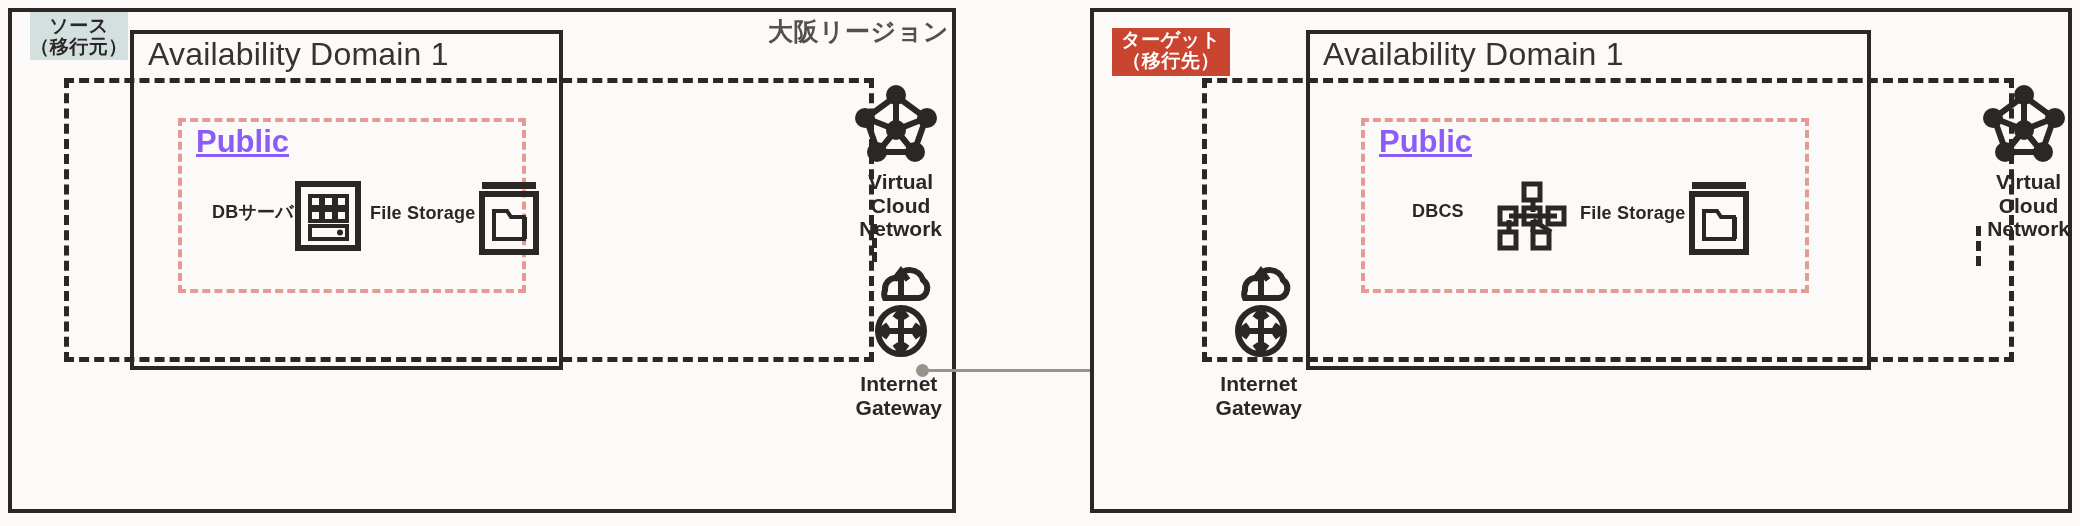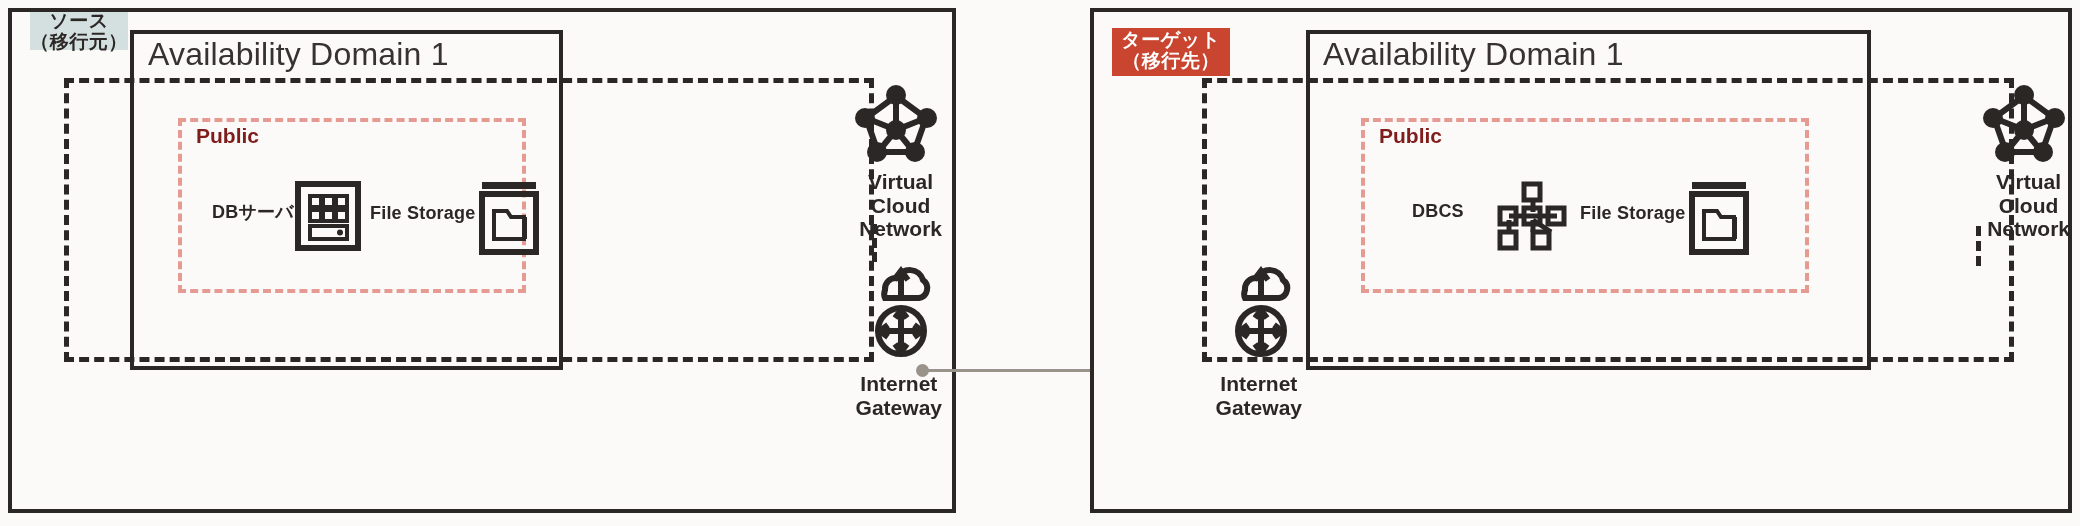--- a/index.html
+++ b/index.html
@@ -72,24 +72,25 @@
     border: 5px dashed #2b2724;
     background: transparent;
   }
 
   
   .subnet-box {
     border: 4px dashed #e59a92;
     background: transparent;
   }
   .subnet-label {
-    font-size: 21px;
-    font-weight: 700;
-    color: #7f1d1d;
-    white-space: nowrap;
+    font-size: 31px;
+    font-weight: 700;
+    color: #8b5cf6;
+    white-space: nowrap;
+    text-decoration: underline;
   }
 
   
   .resource {
     display: flex;
     flex-direction: row;
     align-items: center;
   }
   .resource-label {
     font-size: 18px;
@@ -139,25 +140,26 @@
   svg { display: block; overflow: visible; }
 </style>
 </head>
 <body>
 
 <div id="canvas">
 
   <div class="abs region-panel" style="left:8px; top:8px; width:948px; height:505px;">
   </div>
 
-  <div class="abs corner-tag tag-source" style="left:30px; top:12px; width:98px; height:38px;">
+  <div class="abs corner-tag tag-source" style="left:30px; top:12px; width:98px; height:48px;">
     <span>ソース</span>
     <span>（移行元）</span>
   </div>
 
+  <div class="abs region-name" style="left:768px; top:15px;">大阪リージョン</div>
 
   <div class="abs vcn-dash" style="left:64px; top:78px; width:810px; height:284px;"></div>
 
   <div class="abs ad-box" style="left:130px; top:30px; width:433px; height:340px;"></div>
   <div class="abs ad-label" style="left:148px; top:36px;">Availability Domain 1</div>
 
   <div class="abs subnet-box" style="left:178px; top:118px; width:348px; height:175px;"></div>
   <div class="abs subnet-label" style="left:196px; top:124px;">Public</div>
 
   <div class="abs resource" style="left:212px; top:180px; width:126px;">

